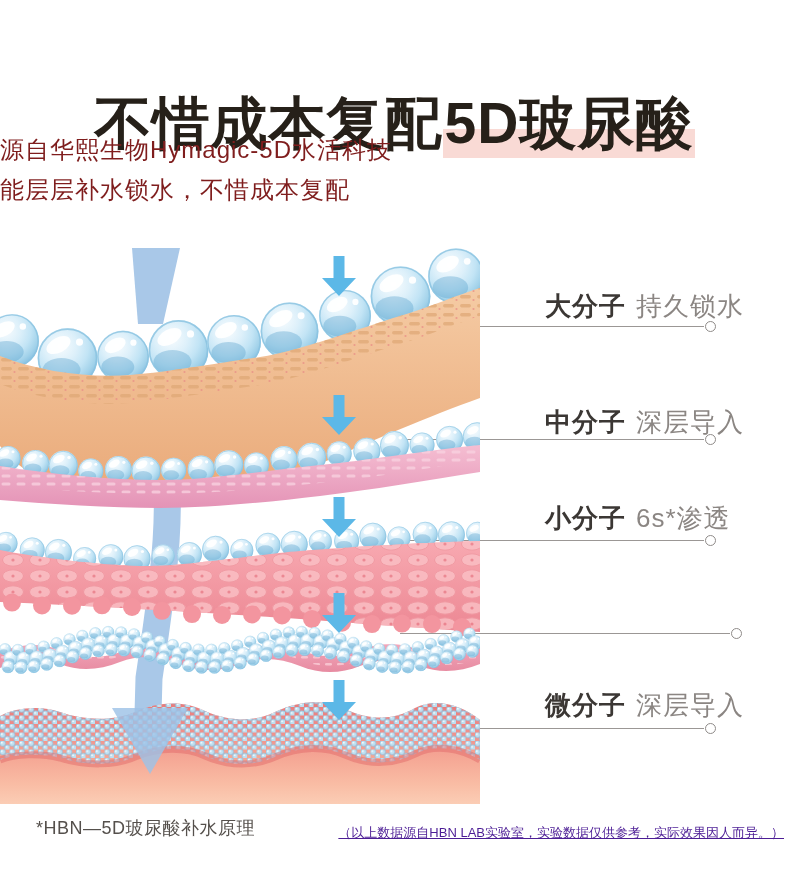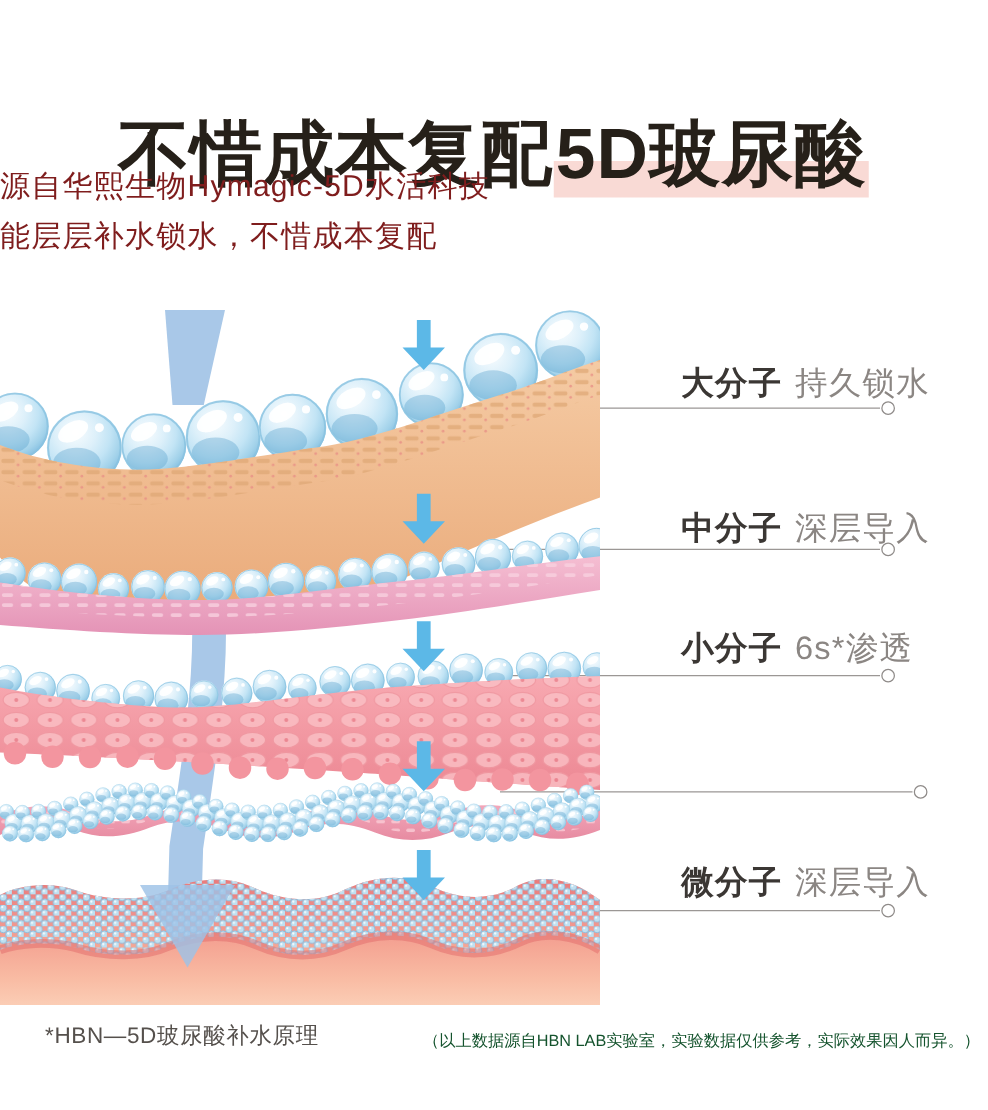--- a/index.html
+++ b/index.html
@@ -23,21 +23,21 @@
              background:#fff;border:1.5px solid #8F8B89;}
   .label-row{position:absolute;left:505px;z-index:3;white-space:nowrap;line-height:30px;font-size:26px;}
   .label-row .lname{font-weight:bold;color:#3B3734;letter-spacing:1px;margin-left:40px;}
   .label-row .ldesc{color:#8B8683;margin-left:10px;letter-spacing:1px;margin-top:29px;}
 
   
   #illus{position:absolute;left:0;top:248px;width:480px;height:556px;z-index:2;}
 
   
   .foot-note{position:absolute;left:36px;top:816px;font-size:18px;color:#55504C;letter-spacing:.5px;text-align:right;}
-  .foot-disc{position:absolute;right:6px;top:824px;font-size:13px;color:#14532d;letter-spacing:0;}
+  .foot-disc{position:absolute;right:6px;top:824px;font-size:13px;color:#4c1d95;letter-spacing:0;text-decoration:underline;}
 </style>
 </head>
 <body>
 
 <div class="stage">
 
   <h1 class="title"><span>不惜成本复配</span><span class="hl">5D玻尿酸</span></h1>
 
   <div class="sub sub1">源自华熙生物Hymagic-5D水活科技</div>
   <div class="sub sub2">能层层补水锁水，不惜成本复配</div>

